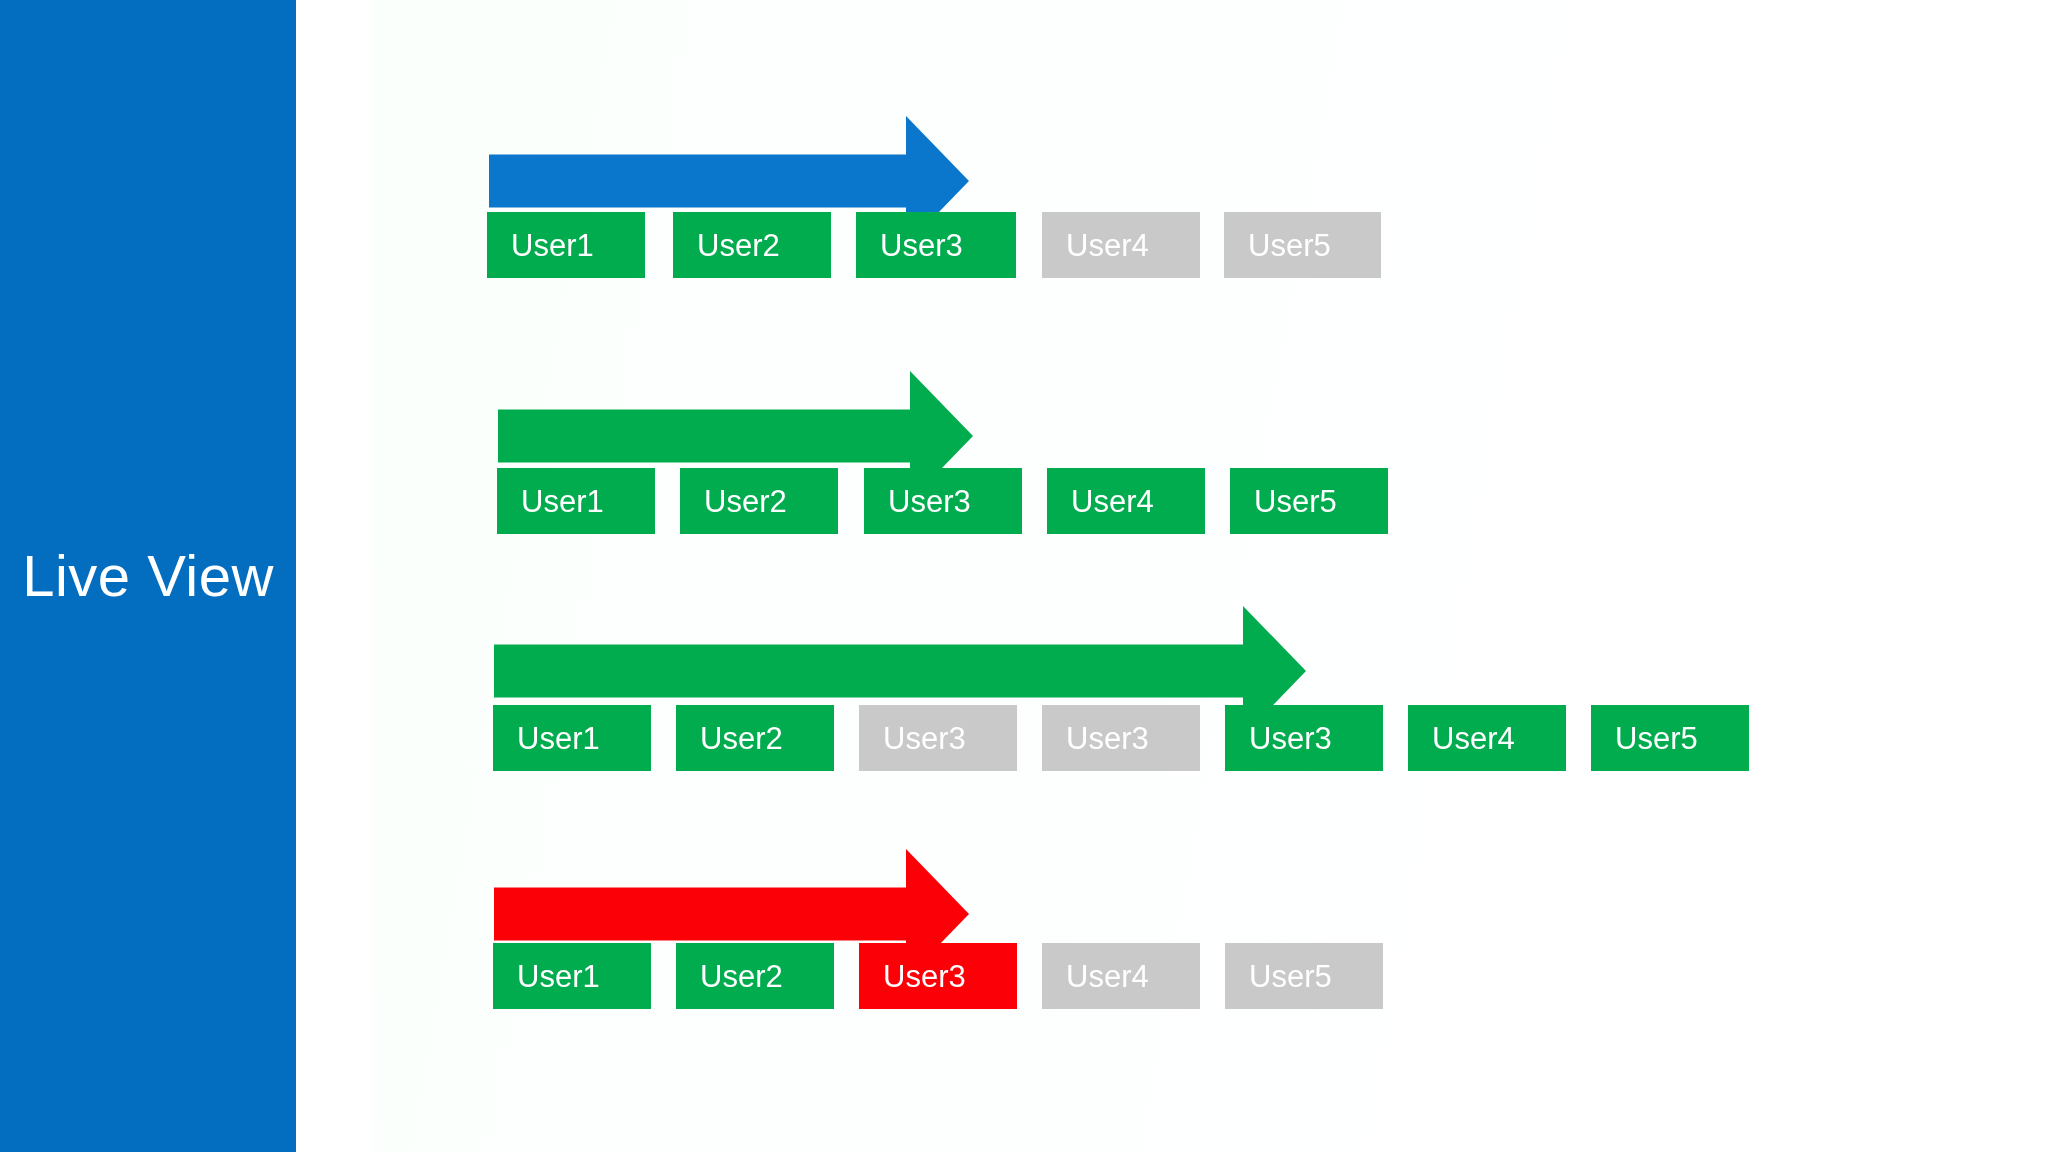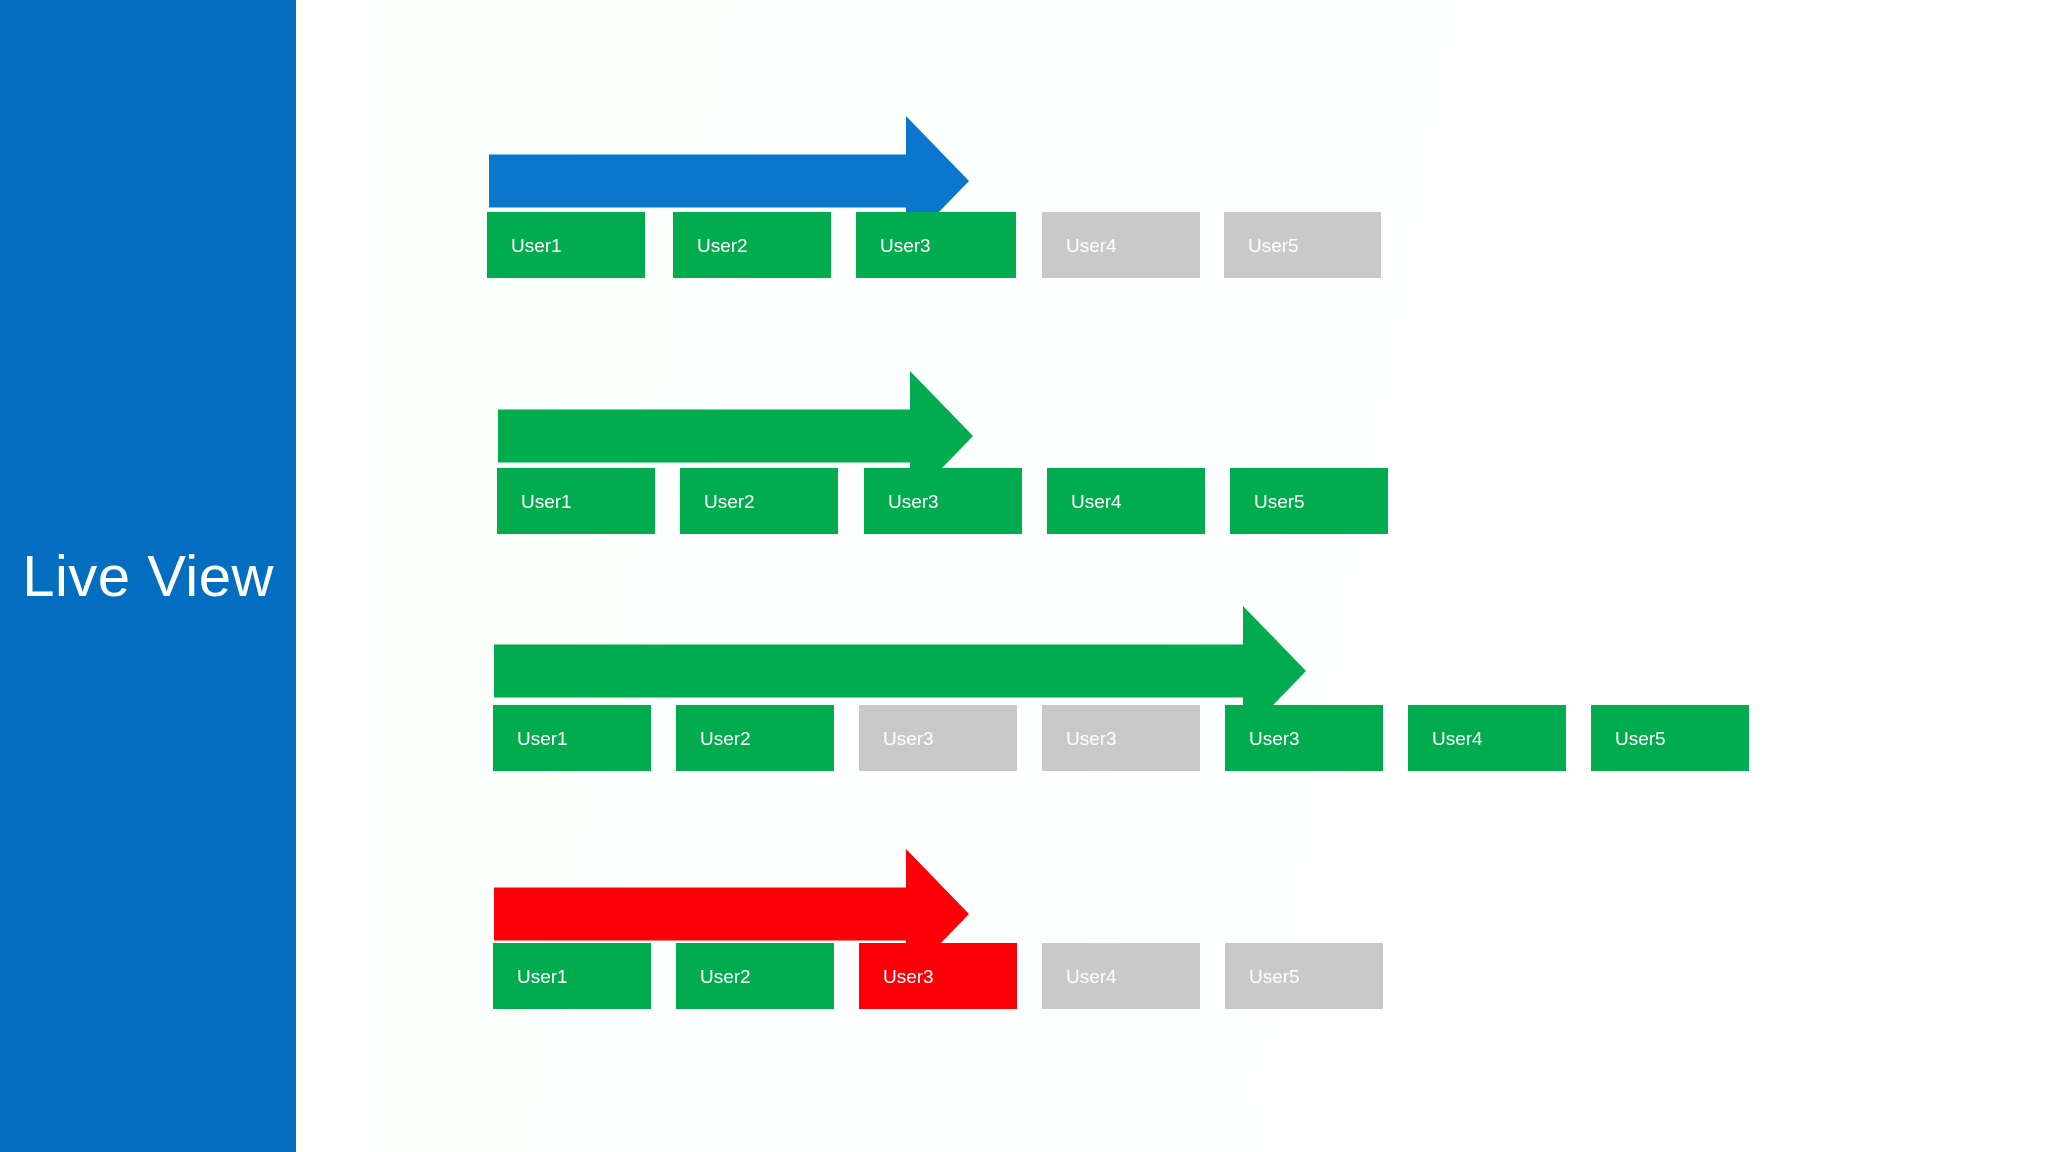--- a/index.html
+++ b/index.html
@@ -38,21 +38,21 @@
   }
   .arrow-wrap { position:absolute; }
   .arrow-svg { display:block; }
   .blocks { position:absolute; display:flex; }
   .block {
     height:66px;
     display:flex;
     align-items:center;
     justify-content:flex-start;
     color:#ffffff;
-    font-size:19px;
+    font-size:31px;
     font-weight:400;
     padding-left:24px;
     white-space:nowrap;
     line-height:1;
   }
   .block.green { background:#00ac4e; }
   .block.gray  { background:#c9c9c9; }
   .block.red   { background:#fb0007; }
 </style>
 </head>

